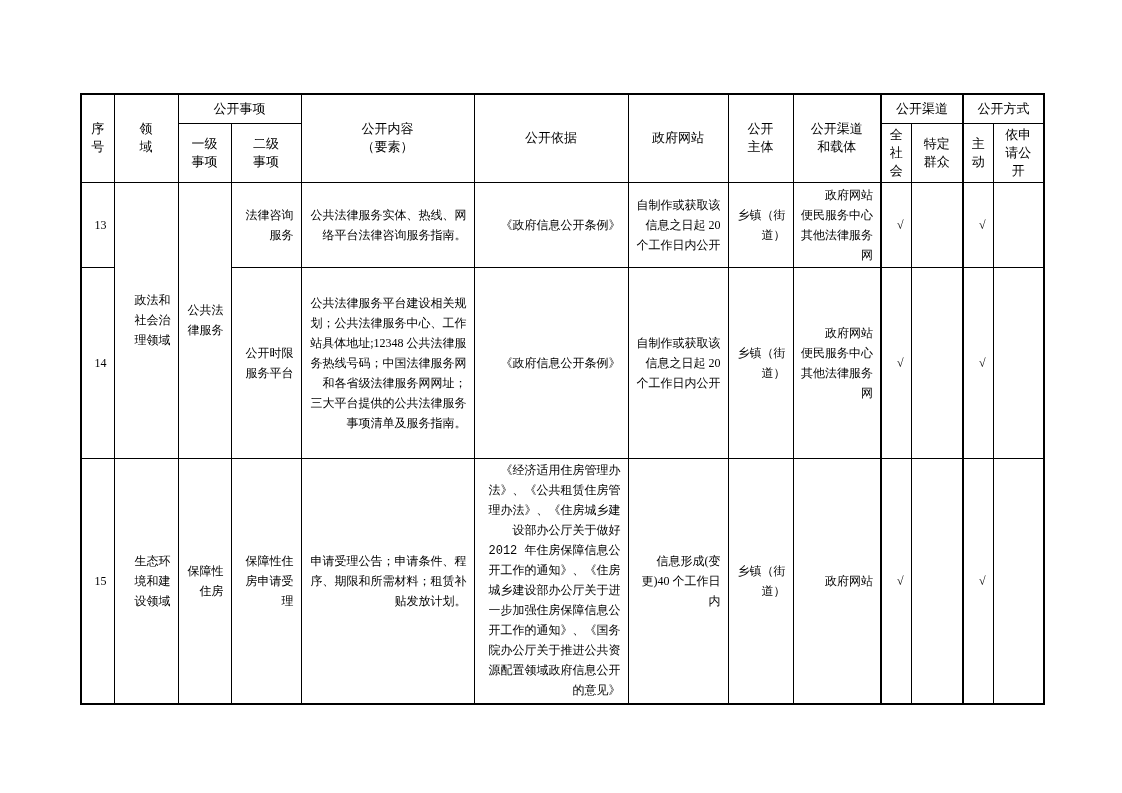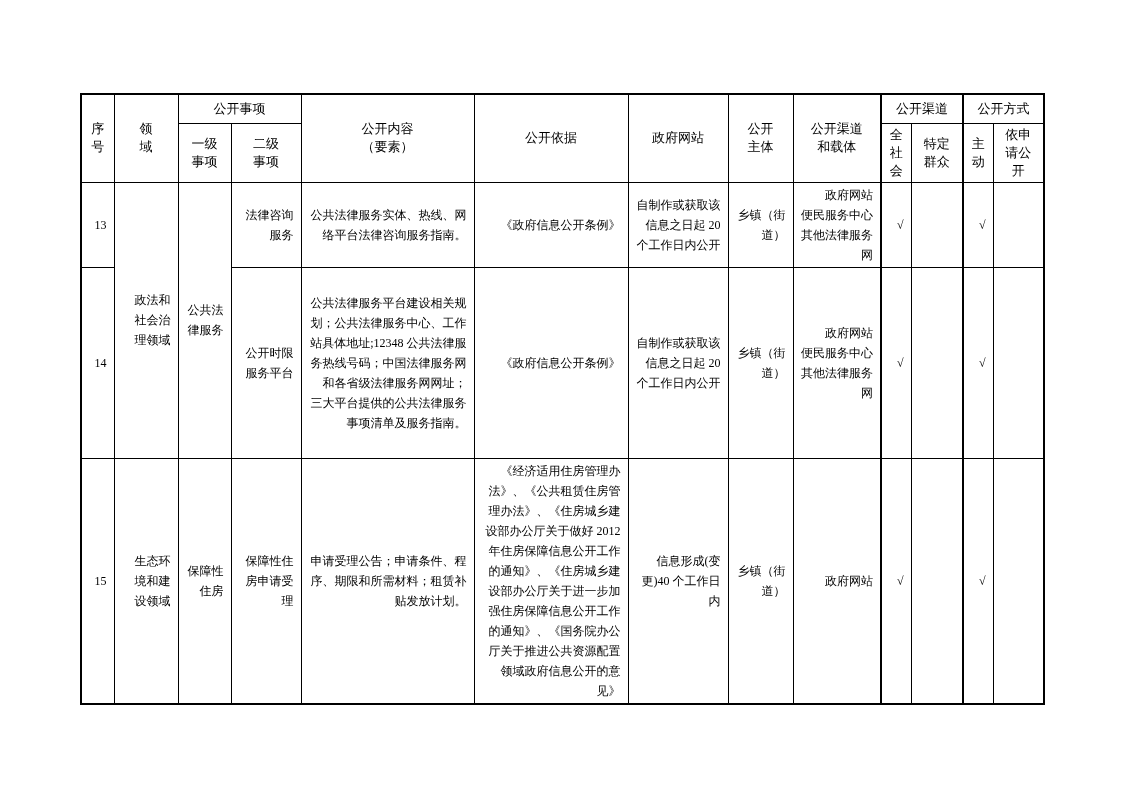--- a/index.html
+++ b/index.html
@@ -24,21 +24,21 @@
     text-align:right;
   }
   table.doc th {
     font-weight:normal; font-size:13px; line-height:18px;
     text-align:center; padding:2px 3px;
   }
   td.c { text-align:center; }
   td.j { text-align:justify; }
   td.l { text-align:left; }
   td.pad-s { padding:2px 6px; }
-  td.lh-tight { line-height:18.3px; padding:1px 6px; }
+  td.lh-tight { line-height:18.3px; padding:1px 6px;font-family:Liberation Mono, monospace; }
   .bl2 { border-left:2px solid #000 !important; }
 </style>
 </head>
 <body>
 
 <div class="page">
   <table class="doc">
     <colgroup>
       <col style="width:33px">
         <col style="width:64px">

